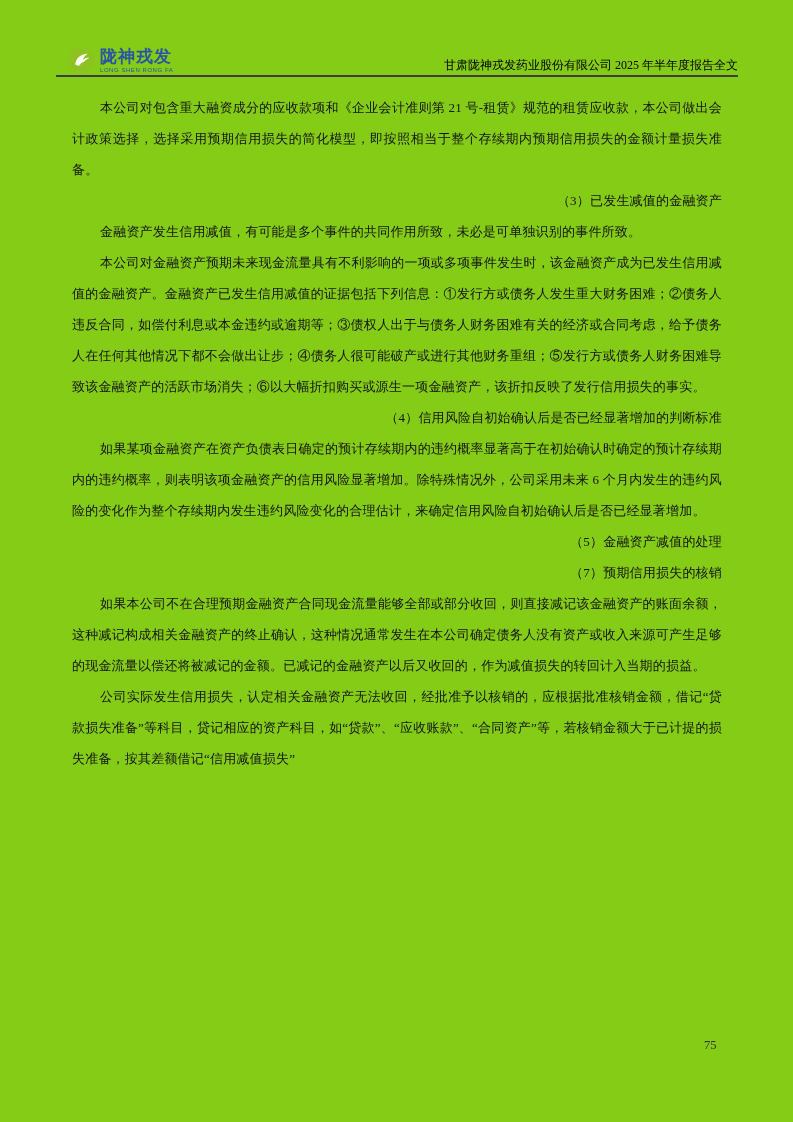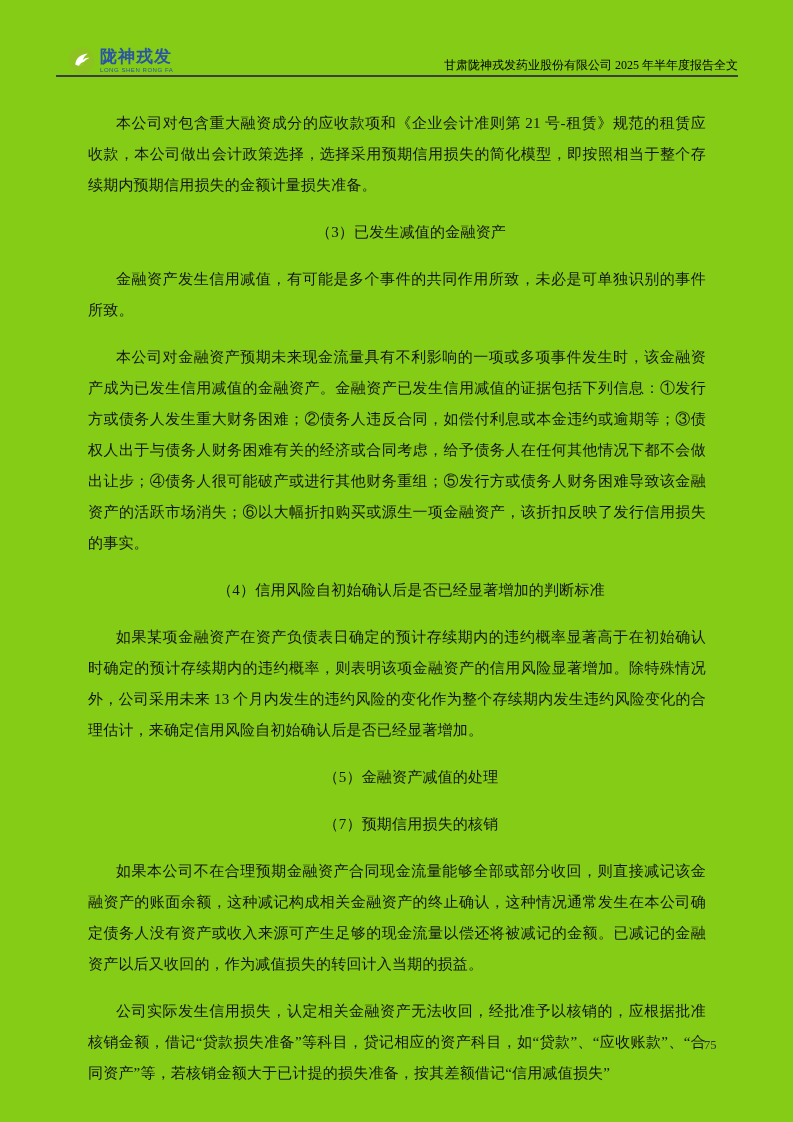--- a/index.html
+++ b/index.html
@@ -62,29 +62,29 @@
     white-space: nowrap;
   }
   
   .content {
     position: absolute;
     top: 92px;
     left: 72px;
     width: 650px;
   }
   .block {
-    margin: 16px;
-    font-size: 15px;
+    margin: 0;
+    font-size: 13px;
     line-height: 31px;
     letter-spacing: 0.2px;
     text-indent: 28px;
     text-align: justify;
   }
   .heading {
-    text-align: center;
+    text-align: right;
   }
   
   .page-number {
     position: absolute;
     top: 1038px;
     left: 704px;
     font-size: 12.5px;
     color: #333333;
   }
 </style>
@@ -110,21 +110,21 @@
     <div class="header-title">甘肃陇神戎发药业股份有限公司 2025 年半年度报告全文</div>
   </div>
 
   <div class="content">
 
   <p class="block para">本公司对包含重大融资成分的应收款项和《企业会计准则第 21 号-租赁》规范的租赁应收款，本公司做出会计政策选择，选择采用预期信用损失的简化模型，即按照相当于整个存续期内预期信用损失的金额计量损失准备。</p>
       <p class="block heading">（3）已发生减值的金融资产</p>
       <p class="block para">金融资产发生信用减值，有可能是多个事件的共同作用所致，未必是可单独识别的事件所致。</p>
       <p class="block para">本公司对金融资产预期未来现金流量具有不利影响的一项或多项事件发生时，该金融资产成为已发生信用减值的金融资产。金融资产已发生信用减值的证据包括下列信息：①发行方或债务人发生重大财务困难；②债务人违反合同，如偿付利息或本金违约或逾期等；③债权人出于与债务人财务困难有关的经济或合同考虑，给予债务人在任何其他情况下都不会做出让步；④债务人很可能破产或进行其他财务重组；⑤发行方或债务人财务困难导致该金融资产的活跃市场消失；⑥以大幅折扣购买或源生一项金融资产，该折扣反映了发行信用损失的事实。</p>
       <p class="block heading">（4）信用风险自初始确认后是否已经显著增加的判断标准</p>
-      <p class="block para">如果某项金融资产在资产负债表日确定的预计存续期内的违约概率显著高于在初始确认时确定的预计存续期内的违约概率，则表明该项金融资产的信用风险显著增加。除特殊情况外，公司采用未来 13 个月内发生的违约风险的变化作为整个存续期内发生违约风险变化的合理估计，来确定信用风险自初始确认后是否已经显著增加。</p>
+      <p class="block para">如果某项金融资产在资产负债表日确定的预计存续期内的违约概率显著高于在初始确认时确定的预计存续期内的违约概率，则表明该项金融资产的信用风险显著增加。除特殊情况外，公司采用未来 6 个月内发生的违约风险的变化作为整个存续期内发生违约风险变化的合理估计，来确定信用风险自初始确认后是否已经显著增加。</p>
       <p class="block heading">（5）金融资产减值的处理</p>
       <p class="block heading">（7）预期信用损失的核销</p>
       <p class="block para">如果本公司不在合理预期金融资产合同现金流量能够全部或部分收回，则直接减记该金融资产的账面余额，这种减记构成相关金融资产的终止确认，这种情况通常发生在本公司确定债务人没有资产或收入来源可产生足够的现金流量以偿还将被减记的金额。已减记的金融资产以后又收回的，作为减值损失的转回计入当期的损益。</p>
       <p class="block para">公司实际发生信用损失，认定相关金融资产无法收回，经批准予以核销的，应根据批准核销金额，借记“贷款损失准备”等科目，贷记相应的资产科目，如“贷款”、“应收账款”、“合同资产”等，若核销金额大于已计提的损失准备，按其差额借记“信用减值损失”</p>
     </div>
 
   <div class="page-number">75</div>
 
 </div>
 

